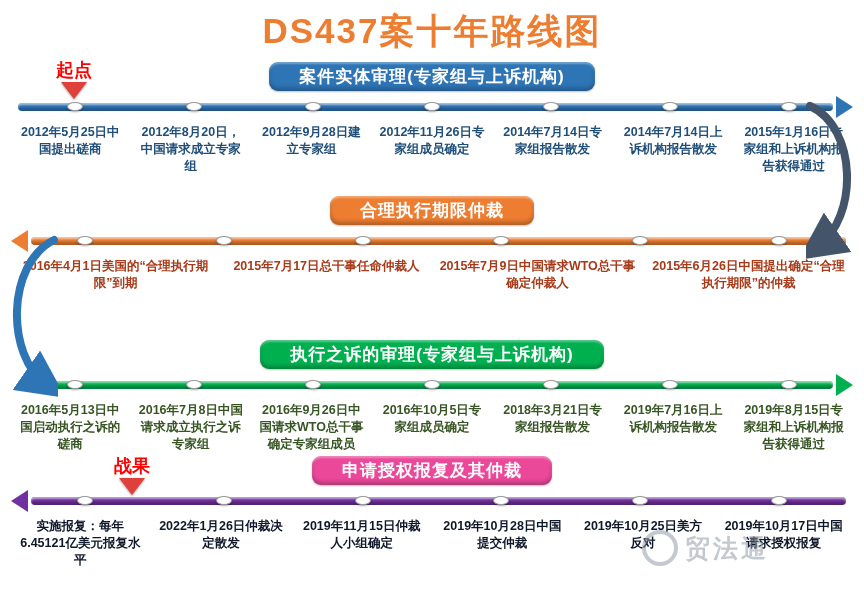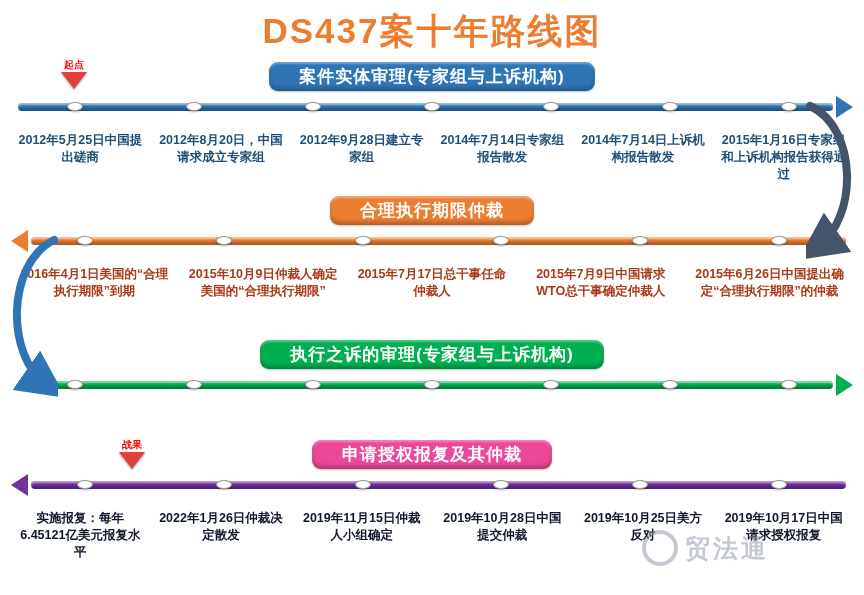--- a/index.html
+++ b/index.html
@@ -5,46 +5,46 @@
   html,body{margin:0;padding:0;background:#fff;}
   .page{
     position:relative;width:864px;height:595px;background:#fff;overflow:hidden;
     font-family:"Liberation Sans","DejaVu Sans",sans-serif;
   }
   .title{
     text-align:center;font-size:35px;font-weight:bold;margin-top:8px;
     letter-spacing:2px;text-shadow:1px 1px 0 rgba(255,255,255,.8);
   }
   .section{position:absolute;left:0;right:0;}
-  #sec0{top:62px}#sec1{top:196px}#sec2{top:340px}#sec3{top:440px}
+  #sec0{top:62px}#sec1{top:196px}#sec2{top:340px}#sec3{top:456px}
   .section-header{
     width:max-content;margin:0 auto;padding:3px 30px;border-radius:9px;color:#fff;
     font-weight:bold;font-size:17px;letter-spacing:1px;
     box-shadow:inset 0 -3px 4px rgba(0,0,0,.25), inset 0 2px 2px rgba(255,255,255,.35), 0 1px 2px rgba(0,0,0,.25);
   }
   .timeline{position:relative;height:24px;margin:4px 16px 2px;}
   .bar{
     position:absolute;top:8px;left:2px;right:2px;height:8px;border-radius:4px;
     box-shadow:inset 0 2px 2px rgba(255,255,255,.55), inset 0 -3px 3px rgba(0,0,0,.28);
   }
   .dir-right .bar{right:15px;}
   .dir-left .bar{left:15px;}
   .arrowhead{position:absolute;top:1px;width:0;height:0;border:11px solid transparent;}
   .dir-right .arrowhead{right:-5px;border-left-width:17px;border-right:0;}
   .dir-left .arrowhead{left:-5px;border-right-width:17px;border-left:0;}
   .dot{
     position:absolute;top:7px;width:16px;height:9px;border-radius:50%;background:#fff;
     border:1px solid #9a9a9a;box-shadow:0 1px 2px rgba(0,0,0,.35);box-sizing:border-box;
   }
   .events{display:flex;margin:3px 10px 0;}
-  .event{flex:1;text-align:center;font-size:12.5px;font-weight:bold;line-height:1.35;padding:2px 7px;margin-top:8px;}
+  .event{flex:1;text-align:center;font-size:12.5px;font-weight:bold;line-height:1.35;padding:2px 7px;}
   .marker{position:absolute;width:56px;text-align:center;z-index:3;}
   #sec0 .marker{left:46px;top:-4px;}
   #sec3 .marker{left:104px;top:-2px;}
-  .marker-label{color:#f00;font-weight:bold;font-size:10px;}
+  .marker-label{color:#f00;font-weight:bold;font-size:18px;}
   .marker-triangle{
     width:0;height:0;margin:0 auto;border-left:13px solid transparent;border-right:13px solid transparent;
     border-top:17px solid #e0403a;filter:drop-shadow(0 1px 1px rgba(0,0,0,.4));
   }
   .connector{position:absolute;z-index:2;}
   #conn-right{right:4px;top:100px;}
   #conn-left{left:4px;top:234px;}
   .watermark{
     position:absolute;left:642px;top:530px;display:flex;align-items:center;gap:7px;
     opacity:.5;color:#8a93a3;z-index:5;
@@ -74,57 +74,66 @@
           <div class="dot" style="left: calc(35.7143% - 8px);"></div>
           <div class="dot" style="left: calc(50% - 8px);"></div>
           <div class="dot" style="left: calc(64.2857% - 8px);"></div>
           <div class="dot" style="left: calc(78.5714% - 8px);"></div>
           <div class="dot" style="left: calc(92.8571% - 8px);"></div>
         </div>
         <div class="events" style="color: rgb(31, 78, 121);">
           <div class="event">2012年5月25日中国提出磋商</div>
           <div class="event">2012年8月20日，中国请求成立专家组</div>
           <div class="event">2012年9月28日建立专家组</div>
+          <div class="event">2012年11月26日专家组成员确定</div>
           <div class="event">2014年7月14日专家组报告散发</div>
           <div class="event">2014年7月14日上诉机构报告散发</div>
           <div class="event">2015年1月16日专家组和上诉机构报告获得通过</div>
         </div>
       </div>
       <div class="section" id="sec1">
         <div class="section-header" style="background: rgb(237, 125, 49);">合理执行期限仲裁</div>
         <div class="timeline dir-left">
           <div class="bar" style="background: rgb(237, 125, 49);"></div>
           <div class="arrowhead" style="border-right-color: rgb(237, 125, 49);"></div>
           <div class="dot" style="left: calc(8.33333% - 8px);"></div>
           <div class="dot" style="left: calc(25% - 8px);"></div>
           <div class="dot" style="left: calc(41.6667% - 8px);"></div>
           <div class="dot" style="left: calc(58.3333% - 8px);"></div>
           <div class="dot" style="left: calc(75% - 8px);"></div>
           <div class="dot" style="left: calc(91.6667% - 8px);"></div>
         </div>
         <div class="events" style="color: rgb(168, 58, 25);">
           <div class="event">2016年4月1日美国的“合理执行期限”到期</div>
-          <div class="event">2015年10月9日仲裁人确定美国的“合理执行期限”</div>
           <div class="event">2015年7月17日总干事任命仲裁人</div>
           <div class="event">2015年7月9日中国请求WTO总干事确定仲裁人</div>
           <div class="event">2015年6月26日中国提出确定“合理执行期限”的仲裁</div>
         </div>
       </div>
       <div class="section" id="sec2">
         <div class="section-header" style="background: rgb(0, 176, 80);">执行之诉的审理(专家组与上诉机构)</div>
         <div class="timeline dir-right">
           <div class="bar" style="background: rgb(0, 176, 80);"></div>
           <div class="arrowhead" style="border-left-color: rgb(0, 176, 80);"></div>
           <div class="dot" style="left: calc(7.14286% - 8px);"></div>
           <div class="dot" style="left: calc(21.4286% - 8px);"></div>
           <div class="dot" style="left: calc(35.7143% - 8px);"></div>
           <div class="dot" style="left: calc(50% - 8px);"></div>
           <div class="dot" style="left: calc(64.2857% - 8px);"></div>
           <div class="dot" style="left: calc(78.5714% - 8px);"></div>
           <div class="dot" style="left: calc(92.8571% - 8px);"></div>
+        </div>
+        <div class="events" style="color: rgb(55, 86, 35);">
+          <div class="event">2016年5月13日中国启动执行之诉的磋商</div>
+          <div class="event">2016年7月8日中国请求成立执行之诉专家组</div>
+          <div class="event">2016年9月26日中国请求WTO总干事确定专家组成员</div>
+          <div class="event">2016年10月5日专家组成员确定</div>
+          <div class="event">2018年3月21日专家组报告散发</div>
+          <div class="event">2019年7月16日上诉机构报告散发</div>
+          <div class="event">2019年8月15日专家组和上诉机构报告获得通过</div>
         </div>
       </div>
       <div class="section" id="sec3">
         <div class="marker">
           <div class="marker-label">战果</div>
           <div class="marker-triangle" style="border-top-color: rgb(224, 64, 58);"></div>
         </div>
         <div class="section-header" style="background: #ec4899;">申请授权报复及其仲裁</div>
         <div class="timeline dir-left">
           <div class="bar" style="background: rgb(112, 48, 160);"></div>

